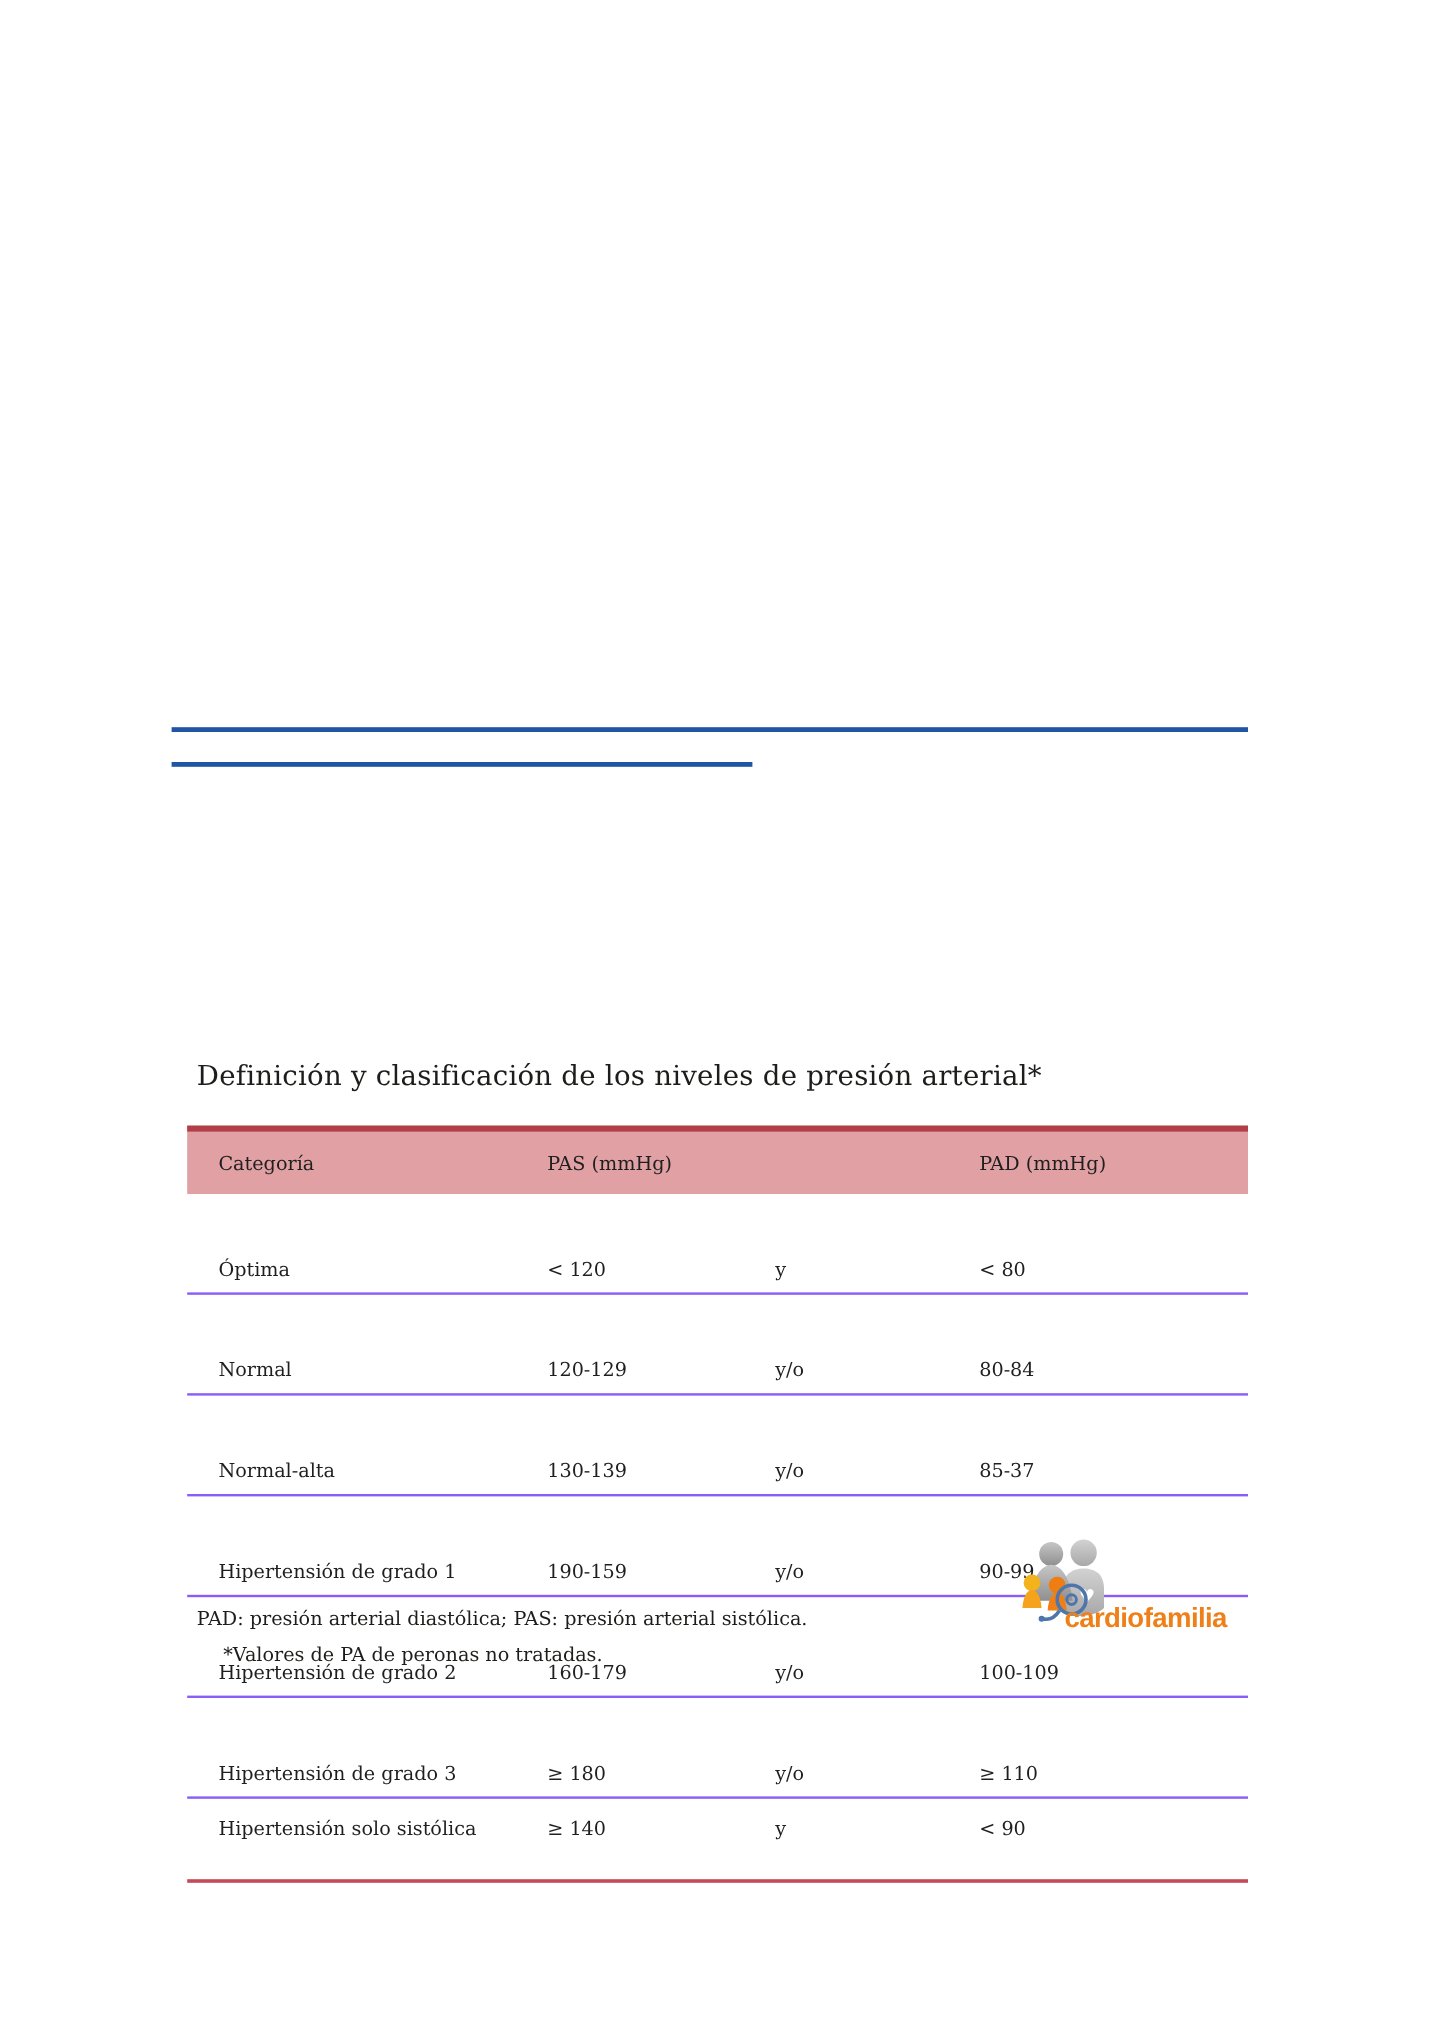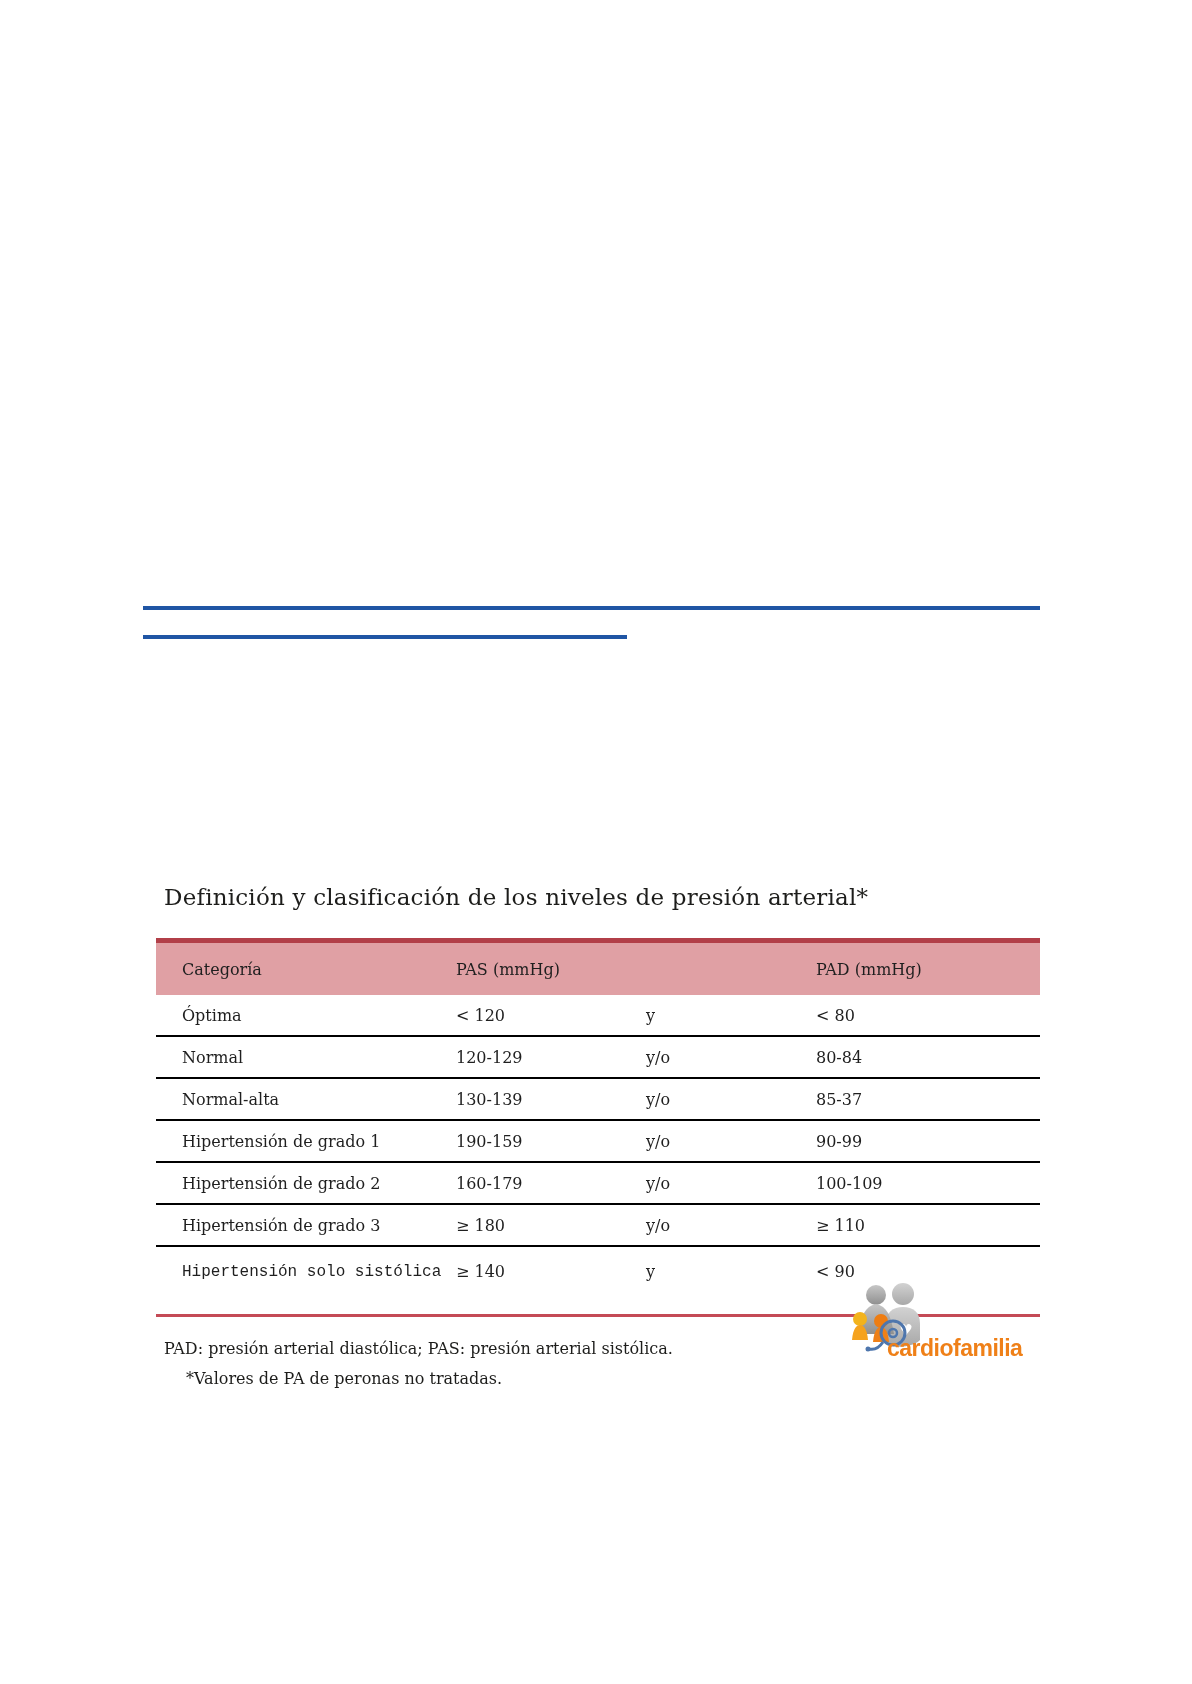--- a/index.html
+++ b/index.html
@@ -39,33 +39,34 @@
   }
   .thead {
     background:#e0a0a4;
     border-top:5px solid #b23f48;
     height:52px;
     align-items:center;
   }
   .trow {
     height:40px;
     align-items:center;
-    border-bottom:2px solid #000000;
+    border-bottom:2px solid #8b5cf6;
+    margin-top:42px;
   }
   .trow-last {
     height:auto;
     align-items:flex-start;
     padding:7px 0 27px 0;
     border-bottom:3px solid #c44a56;
     line-height:30px;
   }
   .trow-last .cell { padding-top:3px; }
   .c1 { padding-left:26px; text-align:left; }
   .c2, .c3, .c4 { }
-  .trow-last .c1 { max-width:274px;font-family:Liberation Mono, monospace; }
+  .trow-last .c1 { max-width:274px; }
 
   
   .footnotes {
     position:absolute; left:164px; top:1334px;
     font-size:16px; line-height:30px;
     color:#1d1d1b;
   }
   .fn-2 { padding-left:22px; }
 
   

